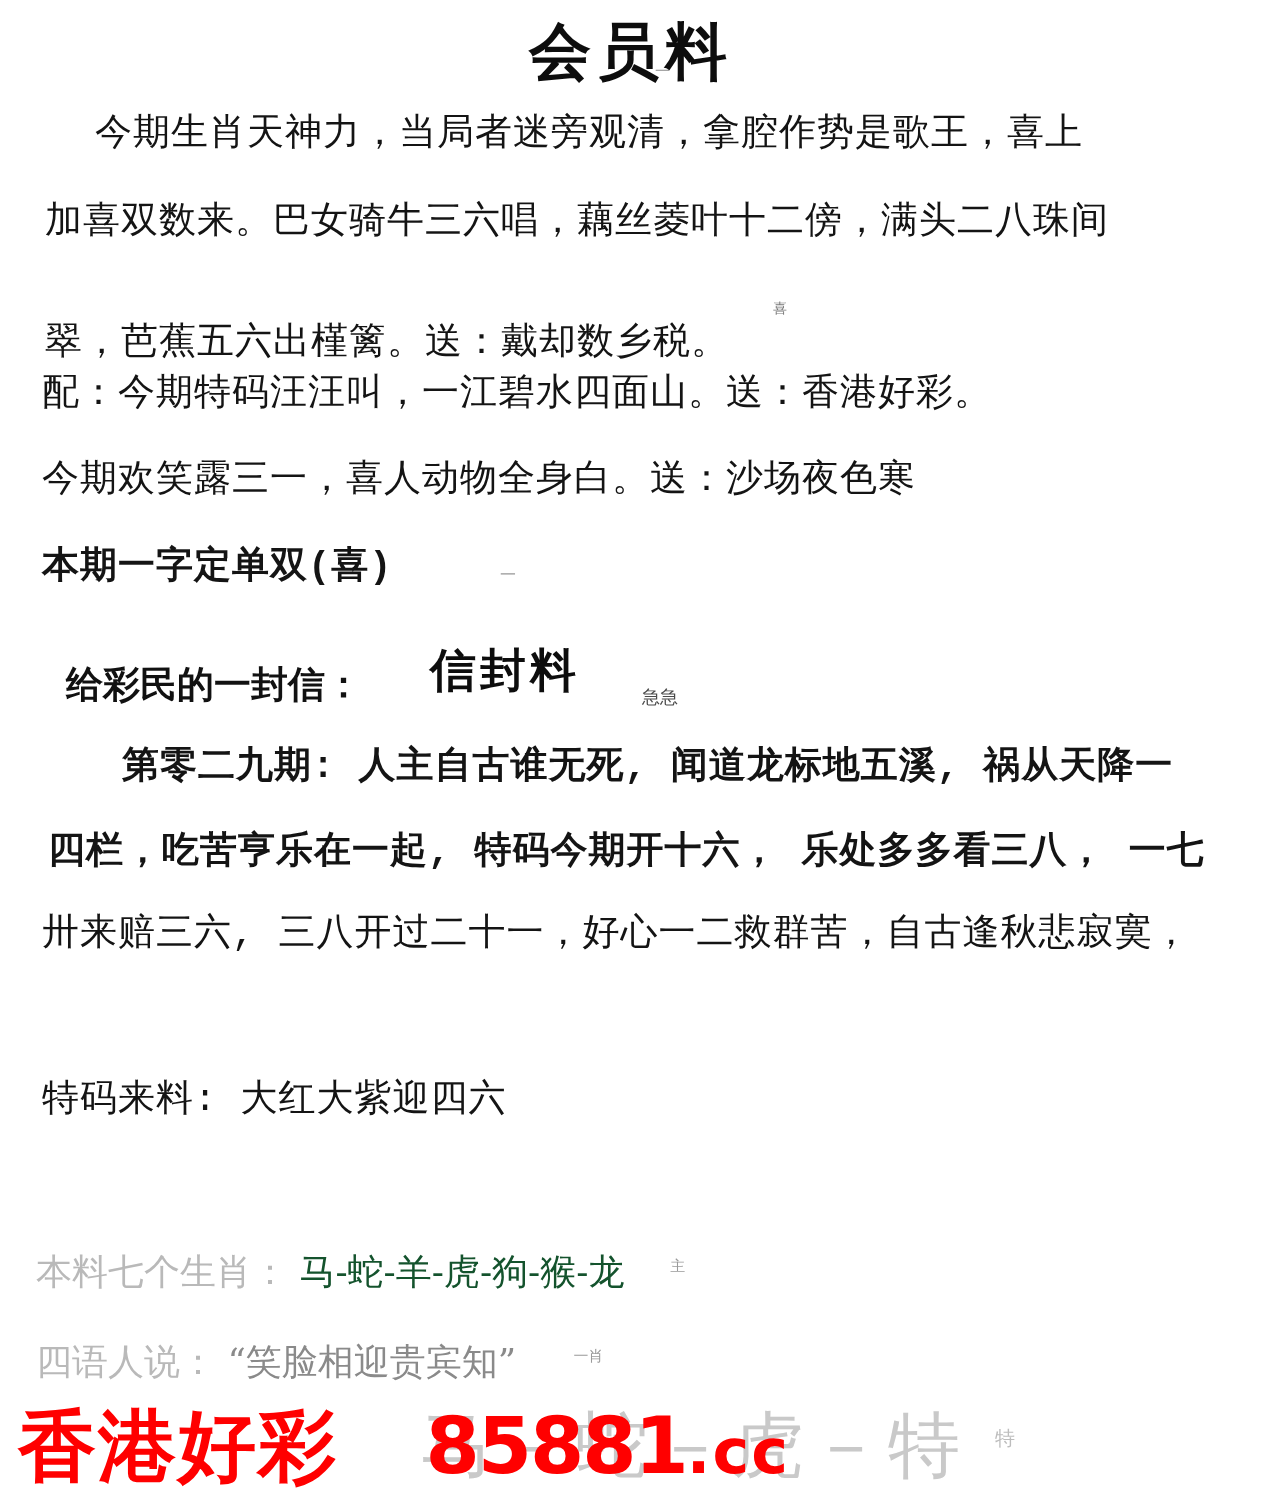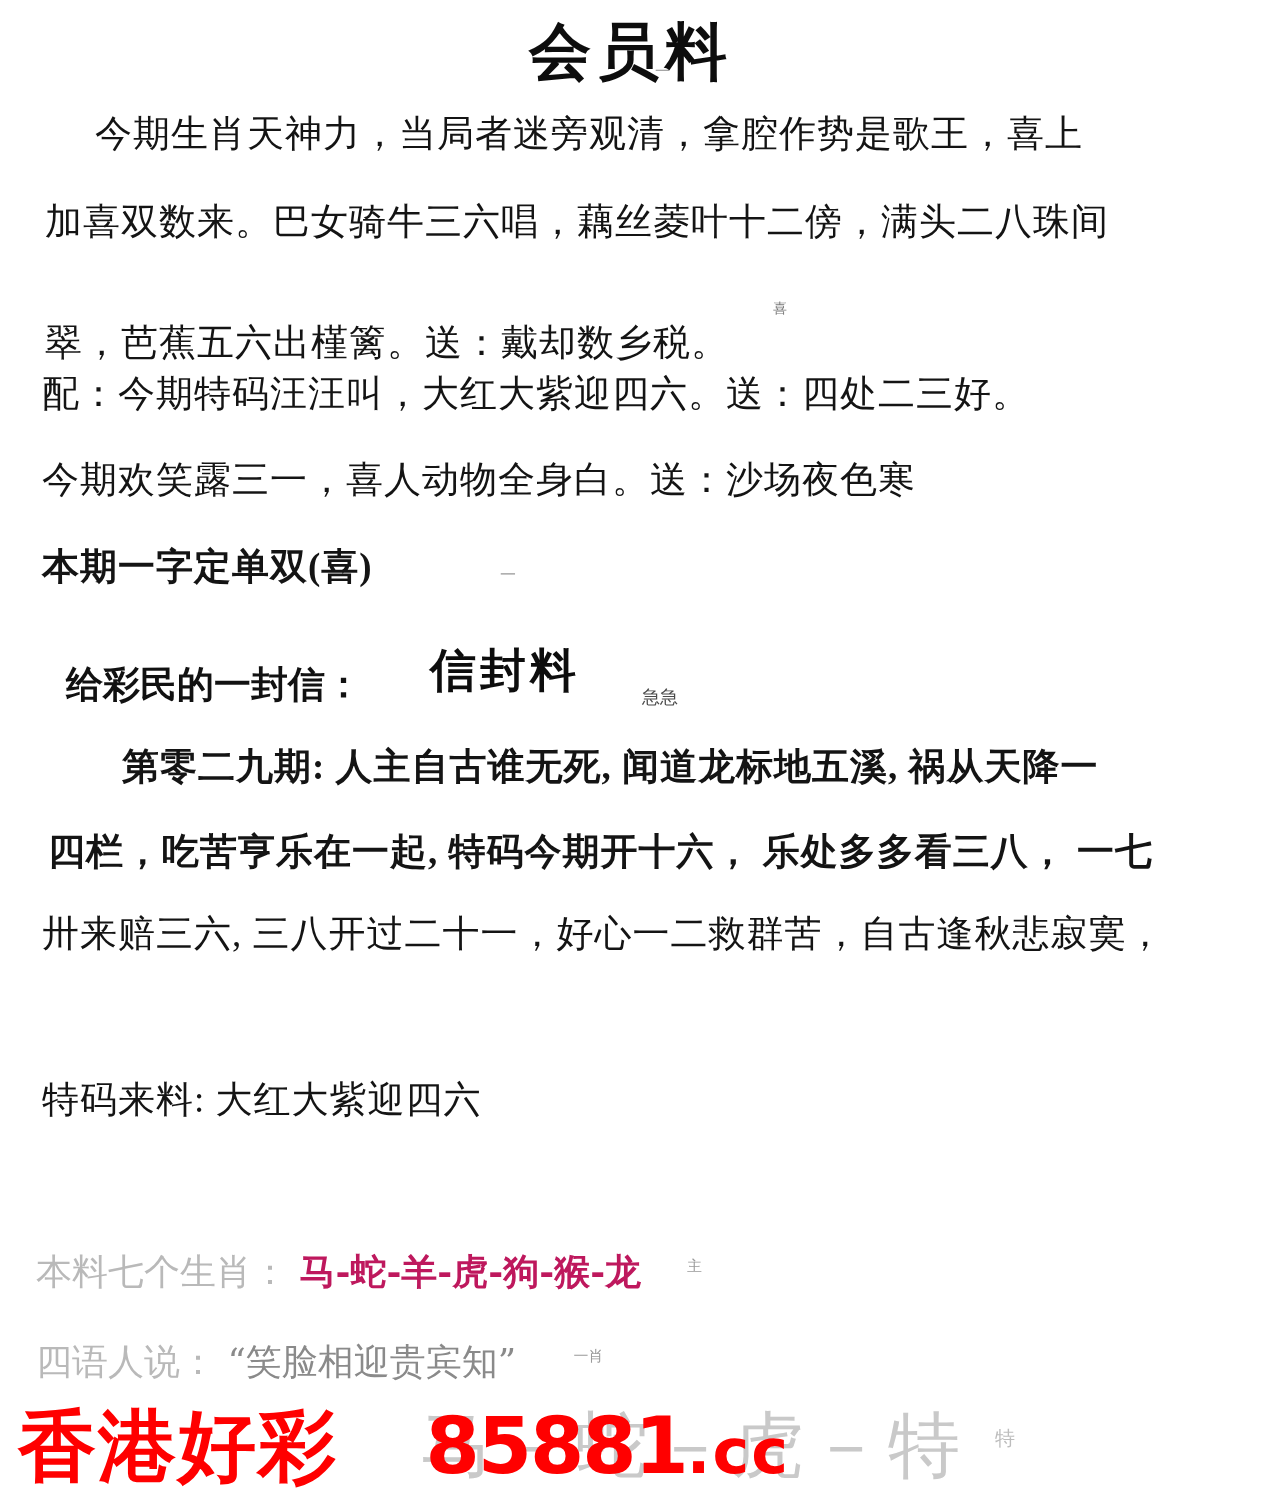--- a/index.html
+++ b/index.html
@@ -44,21 +44,21 @@
   }
 
   
   .line {
     position: absolute;
     font-size: 37px;
     line-height: 44px;
     letter-spacing: 1px;
     white-space: nowrap;
     color: #141414;
-    font-family: Liberation Serif, serif;
+    font-family: Liberation Mono, monospace;
   }
 
   .l1 { left: 95px;  top: 112px; }
   .l2 { left: 45px;  top: 200px; }
   .l3 { left: 45px;  top: 285px; margin-top: 36px; }
   .l4 { left: 42px;  top: 372px; }
   .l5 { left: 42px;  top: 458px; }
   .l6 { left: 42px;  top: 545px; font-weight: bold; }
 
   .small-tick {
@@ -117,22 +117,22 @@
     font-size: 36px;
     white-space: nowrap;
     color: #b9b9b9;
     font-family: "DejaVu Serif", serif;
   }
   .f1 { left: 36px; top: 1158px; }
   .f2 { left: 36px; top: 1248px; }
   .f3 { left: 36px; top: 1338px; }
 
   .faded .strong {
-    color: #be185d;
-    font-weight: bold;
+    color: #14532d;
+    font-weight: normal;
   }
   .faded .semi {
     color: #8a8a8a;
   }
   .tiny-mark {
     font-size: 15px;
     color: #9a9a9a;
     vertical-align: super;
   }
 
@@ -179,21 +179,21 @@
 
 <div class="page">
 
   <div class="title-main">会员料</div>
   <div class="title-sub-mark">一</div>
 
   <div class="line l1">今期生肖天神力，当局者迷旁观清，拿腔作势是歌王，喜上</div>
   <div class="line l2">加喜双数来。巴女骑牛三六唱，藕丝菱叶十二傍，满头二八珠间</div>
   <div class="line l3">翠，芭蕉五六出槿篱。送：戴却数乡税。</div>
   <div class="small-tick">喜</div>
-  <div class="line l4">配：今期特码汪汪叫，大红大紫迎四六。送：四处二三好。</div>
+  <div class="line l4">配：今期特码汪汪叫，一江碧水四面山。送：香港好彩。</div>
   <div class="line l5">今期欢笑露三一，喜人动物全身白。送：沙场夜色寒</div>
   <div class="line l6">本期一字定单双(喜)</div>
   <div class="small-tick2">一</div>
 
   <div class="letter-label">给彩民的一封信：</div>
   <div class="title-second">信封料</div>
   <div class="title-second-mark">急急</div>
 
   <div class="line p1">第零二九期: 人主自古谁无死, 闻道龙标地五溪, 祸从天降一</div>
   <div class="line p2">四栏，吃苦亨乐在一起, 特码今期开十六， 乐处多多看三八， 一七</div>

